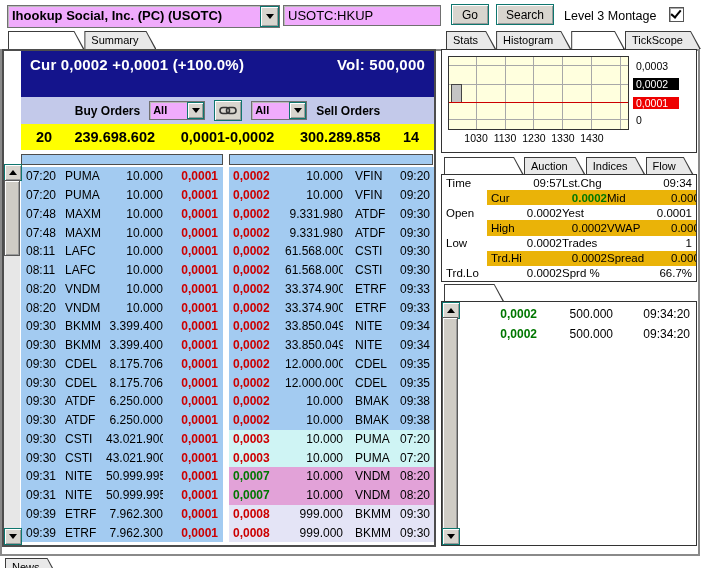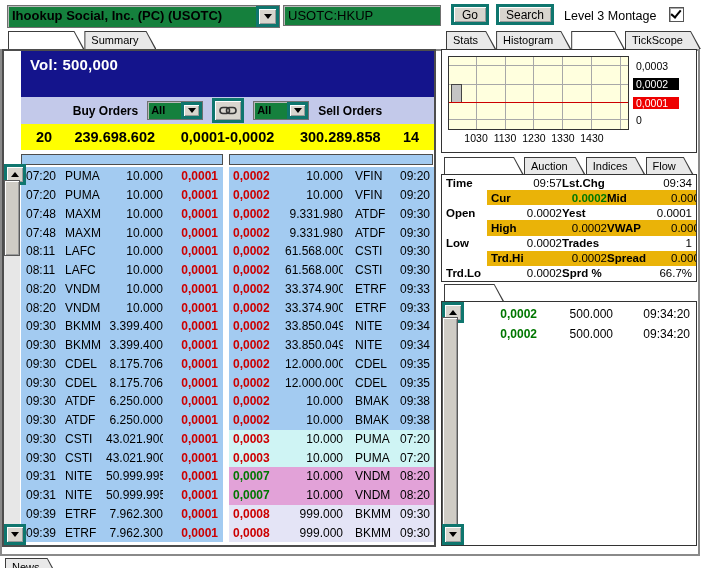--- a/index.html
+++ b/index.html
@@ -3,26 +3,26 @@
 <meta charset="utf-8">
 <style>
   html,body{margin:0;padding:0;}
   body{
     width:706px;height:568px;position:relative;overflow:hidden;background:#fff;
     font-family:"Liberation Sans","DejaVu Sans",sans-serif;color:#000;
     -webkit-font-smoothing:none;
   }
   
   .b3{
-    background:#D8D5CE;border:3px solid #0f766e;
+    background:#D8D5CE;border:1px solid #0f766e;
     box-shadow:inset 1px 1px 0 #ffffff, inset -1px -1px 0 #9a9a9a;
     display:flex;align-items:center;justify-content:center;cursor:default;text-align:center;
   }
   .sunken{
-    background:#15803d;border:1px solid #707070;
+    background:#f0abfc;border:1px solid #707070;
     box-shadow:inset 1px 1px 0 #b9b9b9;
   }
   .arr-dn{width:0;height:0;border-left:4px solid transparent;border-right:4px solid transparent;border-top:5px solid #000;}
   .arr-up{width:0;height:0;border-left:4px solid transparent;border-right:4px solid transparent;border-bottom:5px solid #000;}
   
   .combo-main{position:absolute;left:7px;top:5px;width:271px;height:21px;display:flex;}
   .combo-main .ctext{flex:1;font-size:13px;font-weight:bold;padding:2px 4px;white-space:nowrap;overflow:hidden;}
   .cbtn{width:17px;align-self:stretch;}
   .syminput{position:absolute;left:283px;top:5px;width:158px;height:21px;box-sizing:border-box;font-size:13px;padding:1px 4px;font-family:inherit;outline:none;}
   .pushbtn{position:absolute;height:21px;font-size:12px;font-family:inherit;padding:0 10px;}
@@ -80,21 +80,21 @@
   
   .chart-frame{position:absolute;left:441px;top:49px;width:256px;height:104px;border:1px solid #333;box-sizing:border-box;background:#fff;}
   .plot{position:absolute;left:6px;top:6px;width:181px;height:74px;}
   .xlabels{position:absolute;left:6px;top:82px;width:181px;height:13px;font-size:10.5px;}
   .xlabels span{position:absolute;width:30px;margin-left:-15px;text-align:center;}
   .ylabels{position:absolute;left:191px;top:6px;width:60px;height:74px;font-size:10.5px;}
   .ylabels .yl{position:absolute;left:0;padding:0 3px;line-height:12px;}
   .quote-frame{position:absolute;left:441px;top:174px;width:256px;height:108px;border:1px solid #333;box-sizing:border-box;background:#fff;overflow:hidden;}
   .qrow{display:grid;grid-template-columns:50px 66px 64px 1fr;height:15.15px;align-items:center;font-size:11.5px;padding:0 4px;}
   .qrow.alt{background:#eab308;margin-left:45px;}
-  .qlab{font-weight:bold;}
+  .qlab{font-weight:normal;}
   .qval{text-align:right;}
   .qgreen{color:var(--green,#007700);font-weight:bold;}
   .trades-frame{position:absolute;left:441px;top:301px;width:256px;height:245px;border:1px solid #333;box-sizing:border-box;background:#fff;}
   .trows{position:absolute;left:17px;top:2px;right:0;}
   .trow{display:grid;grid-template-columns:66px 76px 1fr;height:20px;align-items:center;font-size:12px;padding:0 6px 0 12px;}
   .trow span{text-align:right;}
   .news-tab{position:absolute;left:5px;top:558px;}
 </style>
 </head>
 <body>
@@ -145,20 +145,21 @@
       <span class="fg"></span>
       <span class="lbl">TickScope</span>
     </div>
 </div>
 
 <div class="outer-frame"></div>
 
 <div class="montage-frame">
   <div class="m-content">
     <div class="navyhdr">
+      <span>Cur 0,0002 +0,0001 (+100.0%)</span>
       <span>Vol: 500,000</span>
     </div>
     <div class="mtoolbar">
       <span>Buy Orders</span>
       <span class="mini-combo sunken">
         <span class="ctext">All</span>
         <span class="cbtn b3">
             <span class="arr-dn"></span>
           </span>
       </span>

